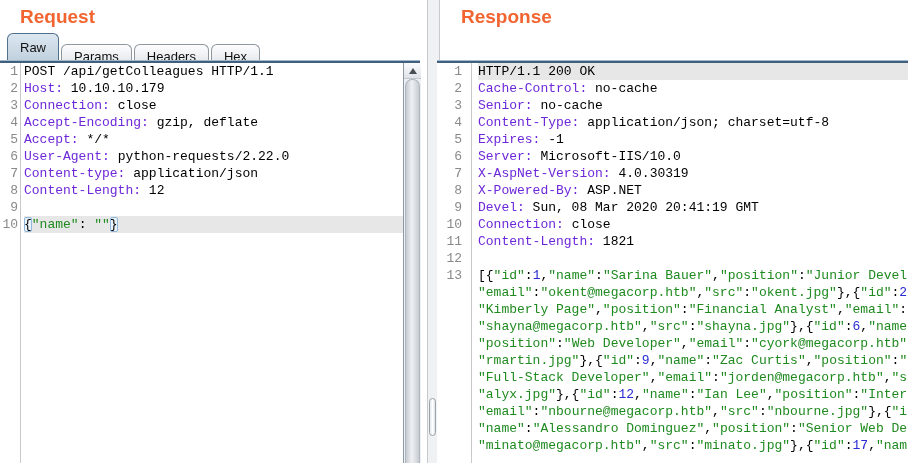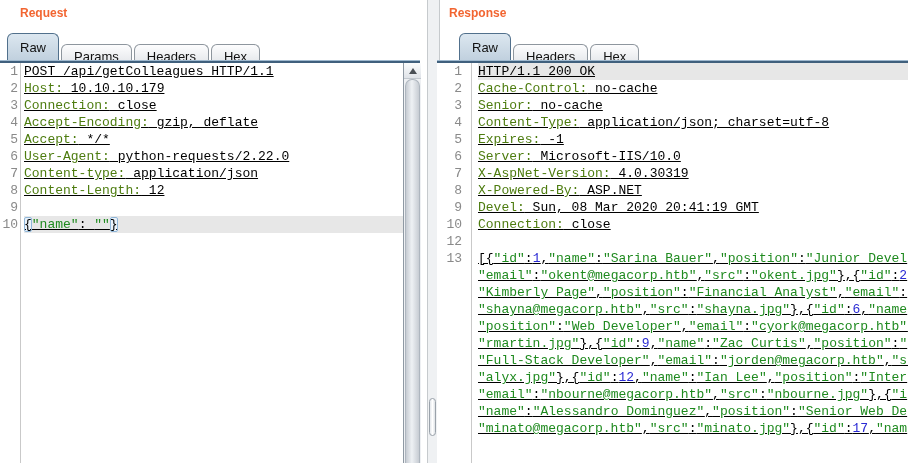--- a/index.html
+++ b/index.html
@@ -1,35 +1,35 @@
 <!DOCTYPE html>
 <html><head>
 <meta charset="utf-8">
 <style>
   html,body{margin:0;padding:0;background:#fff;}
   .app{position:relative;width:908px;height:463px;background:#ffffff;overflow:hidden;
        font-family:"Liberation Mono","DejaVu Sans Mono",monospace;}
   .panel{position:absolute;top:0;bottom:0;}
   .panel-title{position:absolute;top:6px;font-family:"Liberation Sans",sans-serif;
-       font-weight:bold;font-size:12px;color:#f26531;}
+       font-weight:bold;font-size:19px;color:#f26531;}
   .tabrow{position:absolute;top:33px;height:28px;white-space:nowrap;}
   .tab{display:inline-block;box-sizing:border-box;height:28px;margin-top:2px;margin-right:2px;
        padding:4px 12px 0 12px;font-family:"Liberation Sans",sans-serif;font-size:13px;color:#111;
        border:1px solid #8e969e;border-bottom:none;border-radius:6px 6px 0 0;
        background:linear-gradient(#fdfdfe,#d8dce1);vertical-align:bottom;}
   .tab.sel{margin-top:0;height:39px;padding-top:6px;border-color:#51708c;
        background:linear-gradient(#dce7f0,#b4c6d6);}
   .tabline{position:absolute;top:60px;height:3px;background:#40607d;border-top:1px solid #9fb9cf;}
   .editor{position:absolute;top:63px;bottom:0;overflow:hidden;background:#fff;}
   .gutline{position:absolute;top:0;bottom:0;width:1px;background:#c9c9c9;}
   .code-row{display:flex;height:17px;line-height:17px;font-size:13px;overflow:hidden;}
   .ln{flex:0 0 auto;text-align:right;color:#8a8a8a;white-space:pre;}
-  .code{flex:1 1 auto;white-space:pre;color:#000;overflow:hidden;text-decoration:underline;}
+  .code{flex:1 1 auto;white-space:pre;color:#000;overflow:hidden;}
   .code-row.hl .code{background:#e7e7e7;}
-  .hname{color:#4d7c0f;text-align:center;}
+  .hname{color:#6d28d9;text-align:center;}
   .str{color:#1f8a1f;}
   .num{color:#2a2ad4;}
   .brace{outline:1px solid #8fb6d9;outline-offset:-1px;background:#eaf2fa;border-radius:2px;}
   
   .ed-req .ln{width:18px;}
   .ed-req .code{margin-left:6px;}
   .ed-req .gutline{left:20px;}
   
   .ed-res .ln{width:25px;}
   .ed-res .code{margin-left:16px;}
@@ -110,22 +110,21 @@
       </div>
       <div class="sb-thumb"></div>
     </div>
   </div>
 
   <div class="divider">
     <div class="div-pill"></div>
   </div>
 
   <div class="panel" style="left:437px;right:0;">
-    <div class="panel-title" style="left:12px;">Response</div>
-    <div class="tabrow" style="left:22px;right:0;" id="res-tabs"><span class="tab sel">Raw</span><span class="tab">Headers</span><span class="tab">Hex</span></div>
+    <div class="panel-title" style="left:24px;">Response</div>
     <div class="tabline" style="left:0;right:0;"></div>
     <div class="editor ed-res" style="left:0;right:0;" id="res-editor">
       <div class="gutline"></div>
     <div class="code-row hl">
           <span class="ln">1</span>
           <span class="code">HTTP/1.1 200 OK</span>
         </div>
         <div class="code-row">
           <span class="ln">2</span>
           <span class="code"><span class="hname">Cache-Control:</span> no-cache</span>
@@ -156,20 +155,24 @@
         </div>
         <div class="code-row">
           <span class="ln">9</span>
           <span class="code"><span class="hname">Devel:</span> Sun, 08 Mar 2020 20:41:19 GMT</span>
         </div>
         <div class="code-row">
           <span class="ln">10</span>
           <span class="code"><span class="hname">Connection:</span> close</span>
         </div>
         <div class="code-row">
+          <span class="ln">11</span>
+          <span class="code"><span class="hname">Content-Length:</span> 1821</span>
+        </div>
+        <div class="code-row">
           <span class="ln">12</span>
           <span class="code"></span>
         </div>
         <div class="code-row">
           <span class="ln">13</span>
           <span class="code">[{<span class="str">"id"</span>:<span class="num">1</span>,<span class="str">"name"</span>:<span class="str">"Sarina Bauer"</span>,<span class="str">"position"</span>:<span class="str">"Junior Devel</span></span>
         </div>
         <div class="code-row">
           <span class="ln"></span>
           <span class="code"><span class="str">"email"</span>:<span class="str">"okent@megacorp.htb"</span>,<span class="str">"src"</span>:<span class="str">"okent.jpg"</span>},{<span class="str">"id"</span>:<span class="num">2</span></span>

